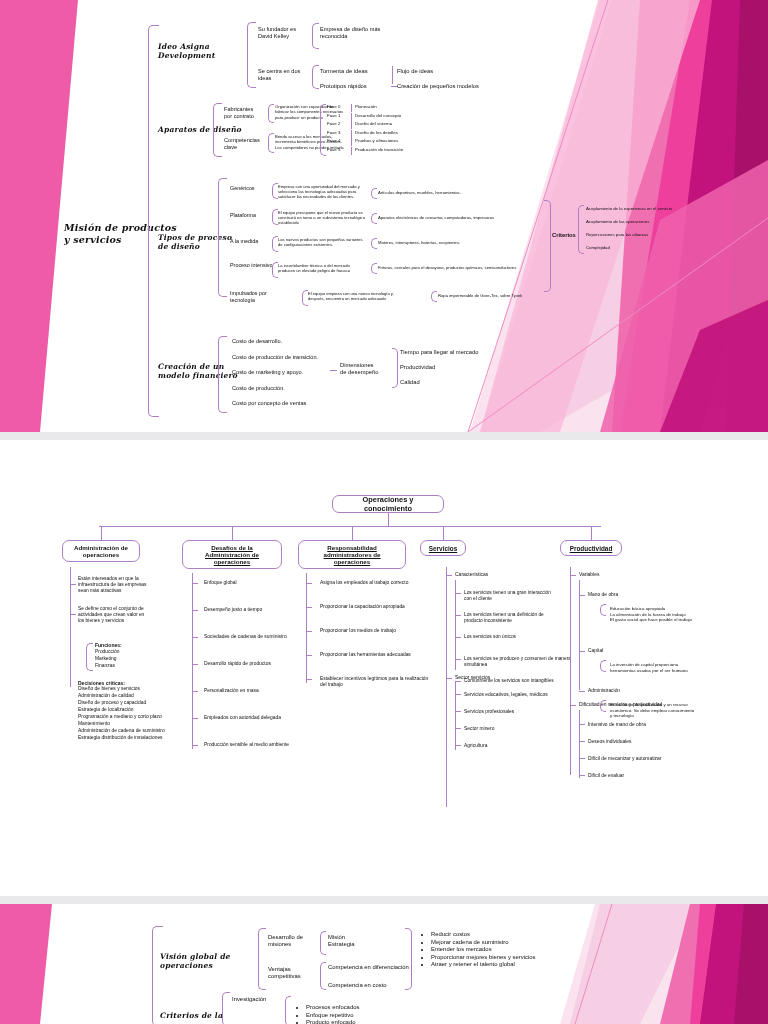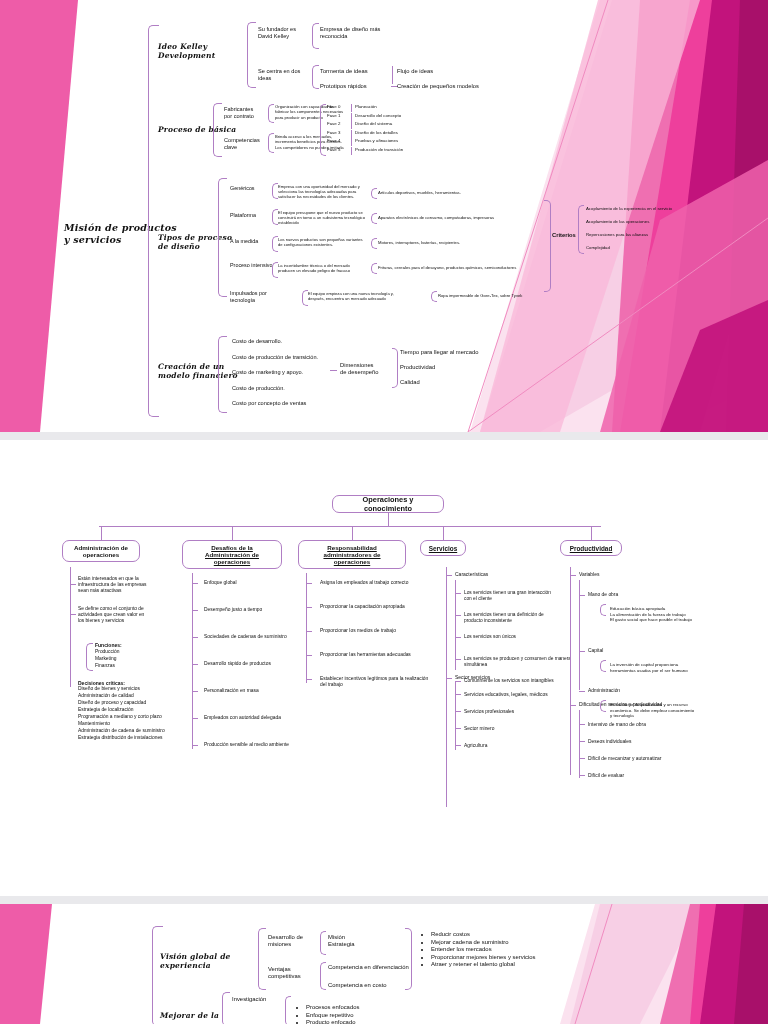--- a/index.html
+++ b/index.html
@@ -54,39 +54,39 @@
       <line x1="768" y1="218" x2="468" y2="432" stroke="#f08bc0" stroke-width="1"></line>
     </svg>
   </div>
 
   <div class="mm">
 
     <div class="node hand" style="left:64px;top:222px;width:120px;font-size:9.5px;">Misión de productos
 y servicios</div>
     <div class="br" style="left:148px;top:25px;width:10px;height:390px;"></div>
 
-    <div class="node hand" style="left:158px;top:42px;width:110px;font-size:7.5px;">Ideo Kelley
+    <div class="node hand" style="left:158px;top:42px;width:110px;font-size:7.5px;">Ideo Asigna
 Development</div>
     <div class="br" style="left:247px;top:22px;width:8px;height:64px;"></div>
     <div class="node" style="left:258px;top:26px;width:70px;font-size:5.6px;">Su fundador es
 David Kelley</div>
     <div class="br" style="left:312px;top:23px;width:6px;height:24px;"></div>
     <div class="node" style="left:320px;top:26px;width:85px;font-size:5.6px;">Empresa de diseño más
 reconocida</div>
     <div class="node" style="left:258px;top:68px;width:70px;font-size:5.6px;">Se centra en dos
 ideas</div>
     <div class="br" style="left:312px;top:65px;width:6px;height:22px;"></div>
     <div class="node" style="left:320px;top:68px;width:72px;font-size:5.8px;">Tormenta de ideas</div>
     <div class="node" style="left:320px;top:83px;width:72px;font-size:5.8px;">Prototipos rápidos</div>
     <div class="dash" style="left:391px;top:86px;"></div>
     <div class="node" style="left:397px;top:68px;width:90px;font-size:5.8px;">Flujo de ideas</div>
     <div class="node" style="left:397px;top:83px;width:110px;font-size:5.8px;">Creación de pequeños modelos</div>
     <div class="vline" style="left:392px;top:66px;height:18px;"></div>
 
-    <div class="node hand" style="left:158px;top:125px;width:110px;font-size:7.5px;">Proceso de básica</div>
+    <div class="node hand" style="left:158px;top:125px;width:110px;font-size:7.5px;">Aparatos de diseño</div>
     <div class="br" style="left:213px;top:103px;width:8px;height:52px;"></div>
     <div class="node" style="left:224px;top:106px;width:50px;font-size:5.6px;">Fabricantes
 por contrato</div>
     <div class="br" style="left:268px;top:104px;width:5px;height:17px;"></div>
     <div class="node" style="left:275px;top:104px;width:100px;font-size:4.2px;">Organización con capacidad de
 fabricar los componentes necesarios
 para producir un producto</div>
     <div class="node" style="left:224px;top:137px;width:50px;font-size:5.6px;">Competencias
 clave</div>
     <div class="br" style="left:268px;top:133px;width:5px;height:18px;"></div>
@@ -339,21 +339,21 @@
       <polygon points="690,0 768,0 768,120 660,120" fill="#ef6fb1"></polygon>
       <polygon points="700,0 768,0 768,120 690,120" fill="#ee3f9c"></polygon>
       <polygon points="716,0 768,0 768,120 700,120" fill="#c2137c"></polygon>
       <polygon points="744,0 768,0 768,120 734,120" fill="#a8106a"></polygon>
       <line x1="612" y1="0" x2="575" y2="120" stroke="#f08bc0" stroke-width="1"></line>
     </svg>
   </div>
 
   <div class="mm">
     <div class="node hand" style="left:160px;top:48px;width:110px;font-size:7.5px;">Visión global de
-experiencia</div>
+operaciones</div>
     <div class="br" style="left:152px;top:22px;width:10px;height:98px;"></div>
     <div class="br" style="left:258px;top:24px;width:7px;height:60px;"></div>
     <div class="node" style="left:268px;top:30px;width:55px;font-size:5.9px;">Desarrollo de
 misiones</div>
     <div class="br" style="left:320px;top:27px;width:5px;height:22px;"></div>
     <div class="node" style="left:328px;top:30px;width:70px;font-size:5.9px;">Misión
 Estrategia</div>
     <div class="node" style="left:268px;top:62px;width:55px;font-size:5.9px;">Ventajas
 competitivas</div>
     <div class="br" style="left:320px;top:58px;width:5px;height:26px;"></div>
@@ -361,21 +361,21 @@
     <div class="node" style="left:328px;top:78px;width:110px;font-size:5.9px;">Competencia en costo</div>
     <div class="brr" style="left:405px;top:24px;width:6px;height:60px;"></div>
     <ul class="bul" id="p3bullets" style="position:absolute;left:420px;top:27px;width:180px;font-size:5.9px;list-style:disc;">
         <li>Reducir costos</li>
         <li>Mejorar cadena de suministro</li>
         <li>Entender los mercados</li>
         <li>Proporcionar mejores bienes y servicios</li>
         <li>Atraer y retener el talento global</li>
       </ul>
 
-    <div class="node hand" style="left:160px;top:107px;width:90px;font-size:7.5px;">Mejorar de la</div>
+    <div class="node hand" style="left:160px;top:107px;width:90px;font-size:7.5px;">Criterios de la</div>
     <div class="br" style="left:222px;top:88px;width:7px;height:32px;"></div>
     <div class="node" style="left:232px;top:92px;width:60px;font-size:5.9px;">Investigación</div>
     <div class="br" style="left:285px;top:92px;width:5px;height:28px;"></div>
     <ul class="bul" id="p3bullets2" style="position:absolute;left:295px;top:100px;width:140px;font-size:5.9px;list-style:disc;">
         <li>Procesos enfocados</li>
         <li>Enfoque repetitivo</li>
         <li>Producto enfocado</li>
       </ul>
   </div>
 </div>

